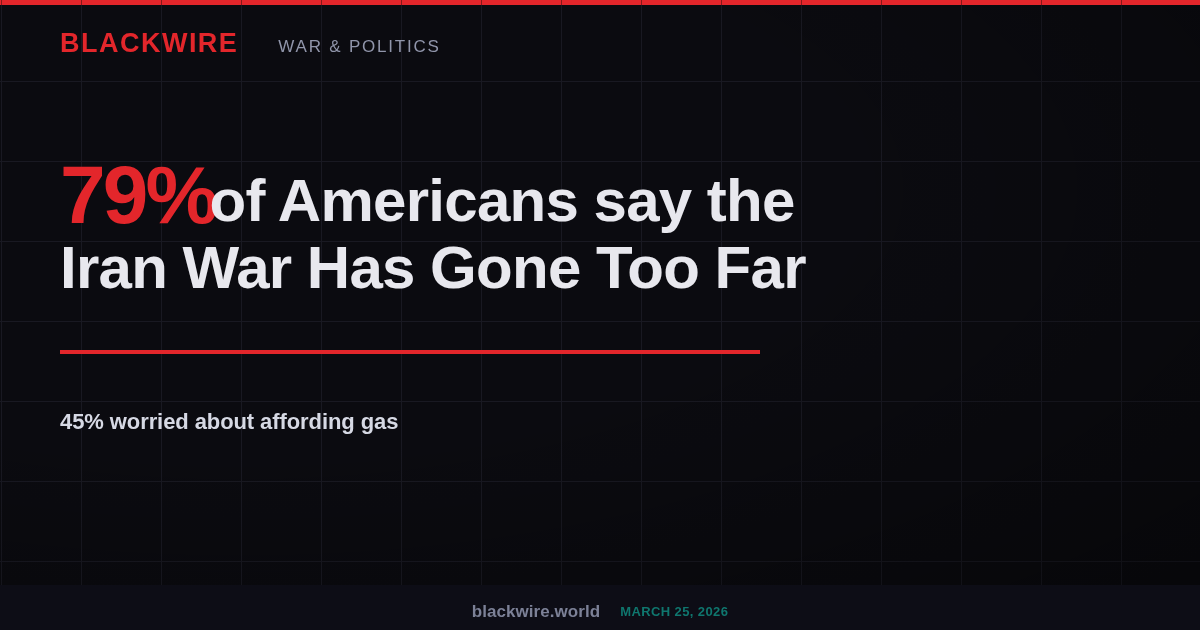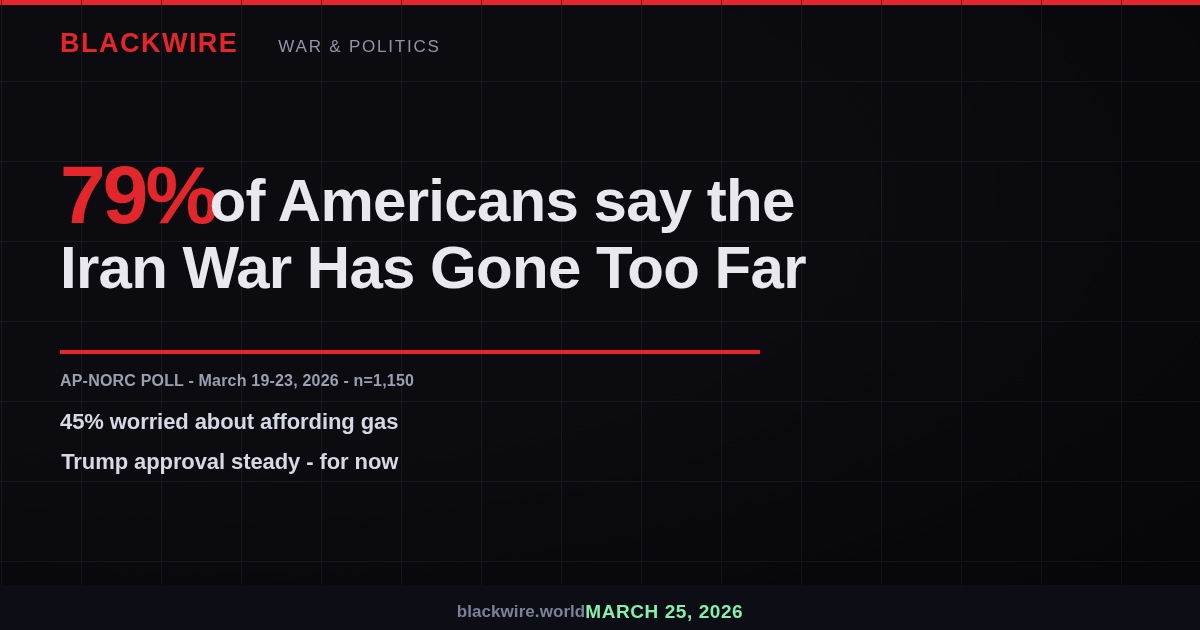--- a/index.html
+++ b/index.html
@@ -151,21 +151,20 @@
     padding: 0;
     list-style: none;
   }
   .bullets li {
     color: #d6d9e4;
     font-size: 22px;
     font-weight: 700;
     line-height: 40px;
     letter-spacing: -0.004em;
     white-space: nowrap;
-    text-align: right;
   }
 
   
   .footer-band {
     position: absolute;
     left: 0;
     top: 585px;
     width: 1200px;
     height: 45px;
     background: #0d0d16;
@@ -185,25 +184,26 @@
 
   .footer-site {
     color: #7c8197;
     font-size: 17px;
     font-weight: 700;
     letter-spacing: 0.004em;
     line-height: 20px;
   }
 
   .footer-date {
-    color: #86efac;
-    font-size: 19px;
+    color: #0f766e;
+    font-size: 13px;
     font-weight: 700;
     letter-spacing: 0.03em;
     line-height: 20px;
+    padding-left: 20px;
   }
 </style>
 </head>
 <body>
 
 <div class="card">
 
   <div class="grid-layer"></div>
   <div class="vignette"></div>
 
@@ -218,25 +218,23 @@
       <span class="brand">BLACKWIRE</span>
       <span class="kicker">WAR &amp; POLITICS</span>
     </div>
 
     <h1 class="headline">
       <span class="stat">79%</span><span>of Americans say the Iran War Has Gone Too Far</span>
     </h1>
 
     <div class="rule"></div>
 
-    <div class="source">AP-NORC POLL - March 19-23, 2026 - n=1,150</div>
 
     <ul class="bullets">
       <li>45% worried about affording gas</li>
-      <li>Trump approval steady - for now</li>
     </ul>
 
     <div class="footer">
       <span class="footer-site">blackwire.world</span>
       <span class="footer-date">MARCH 25, 2026</span>
     </div>
 
   </div>
 </div>
 

